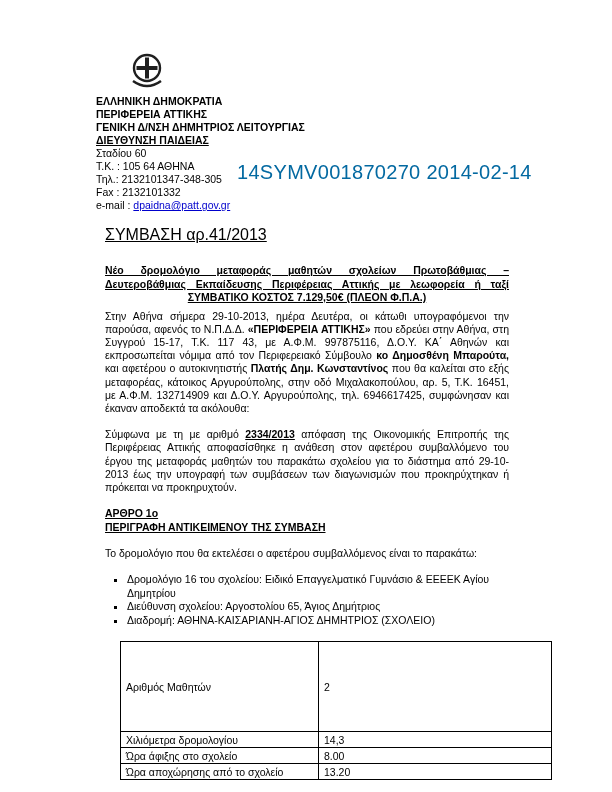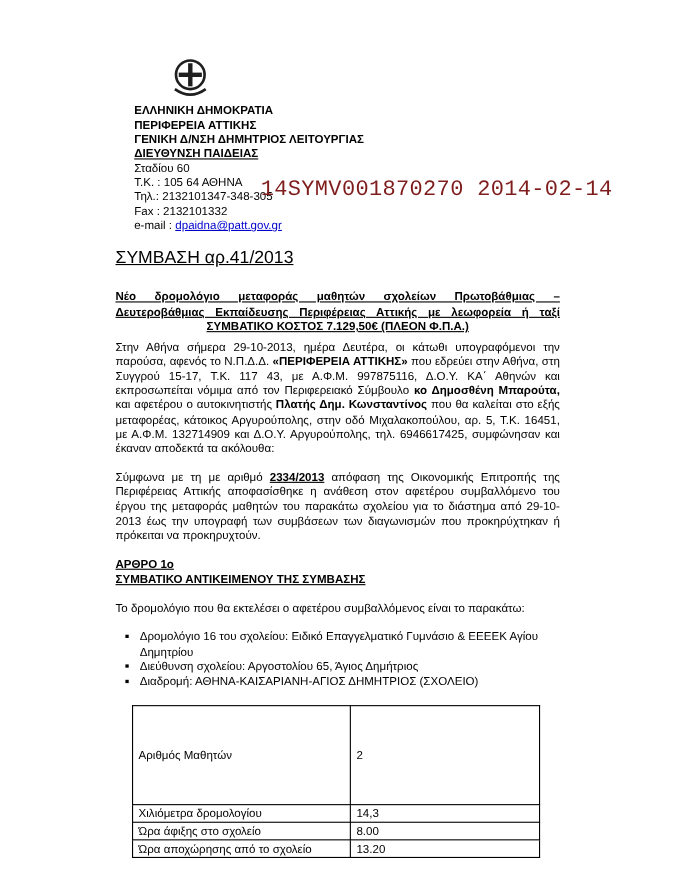--- a/index.html
+++ b/index.html
@@ -7,50 +7,50 @@
   .page {
     position:relative;
     width:612px; height:792px;
     background:#ffffff;
     font-family:"Liberation Sans", sans-serif;
     font-size:10.5px;
     color:#000;
     overflow:hidden;
   }
   
-  .header { position:absolute; left:122px; top:50px; width:250px; }
+  .header { position:absolute; left:96px; top:50px; width:250px; }
   .emblem { width:42px; height:42px; margin-left:30px; margin-bottom:3px; }
   .hline { line-height:13px; white-space:nowrap; }
   .bold { font-weight:bold; }
   .uline { text-decoration:underline; }
   .email { color:#0000cc; text-decoration:underline; cursor:pointer; }
   
   .stamp {
     position:absolute; left:237px; top:161px;
-    font-size:20px; color:#7f1d1d; white-space:nowrap; letter-spacing:0.3px;font-family:Liberation Mono, monospace;
+    font-size:20px; color:#0369a1; white-space:nowrap; letter-spacing:0.3px;
   }
   
   .content { position:absolute; left:105px; top:226px; width:404px; }
   .title {
     text-align:left; font-weight:normal; font-size:16px;
     margin-bottom:20px;
   }
   .title span { text-decoration:underline; }
   .subject { font-weight:bold; text-decoration:underline; line-height:13.5px; margin-bottom:5px; }
   .subject .just { text-align:justify; text-align-last:justify; }
   .subject .cent { text-align:center; }
   .para { text-align:justify; line-height:13.2px; margin-bottom:13px; }
   .art-head { font-weight:bold; line-height:13.5px; }
   .art-head span { text-decoration:underline; }
   .art-block { margin-bottom:13px; }
   .intro { line-height:13px; margin-bottom:13px; }
   ul.bullets { list-style-type:square; padding-left:22px; margin-bottom:14px; }
   ul.bullets li { line-height:13.5px; }
   table.route {
-    border-collapse:collapse; margin-left:15px; width:371px;
+    border-collapse:collapse; margin-left:15px; width:432px;
     font-size:10.5px;
   }
   table.route td { border:1px solid #000; padding:1px 5px; vertical-align:middle; }
   table.route td.c1 { width:198px; }
   table.route tr.tall td { height:90px; }
   table.route tr.short td { height:16px; }
 </style>
 </head>
 <body>
 
@@ -87,21 +87,21 @@
       <div class="just">Δευτεροβάθμιας Εκπαίδευσης Περιφέρειας Αττικής με λεωφορεία ή ταξί</div>
       <div class="cent">ΣΥΜΒΑΤΙΚΟ ΚΟΣΤΟΣ 7.129,50€ (ΠΛΕΟΝ Φ.Π.Α.)</div>
     </div>
 
     <div class="para"><span>Στην Αθήνα σήμερα 29-10-2013, ημέρα Δευτέρα, οι κάτωθι υπογραφόμενοι την παρούσα, αφενός το Ν.Π.Δ.Δ. </span><span style="font-weight: bold;">«ΠΕΡΙΦΕΡΕΙΑ ΑΤΤΙΚΗΣ»</span><span> που εδρεύει στην Αθήνα, στη Συγγρού 15-17, Τ.Κ. 117 43, με Α.Φ.Μ. 997875116, Δ.Ο.Υ. ΚΑ΄ Αθηνών και εκπροσωπείται νόμιμα από τον Περιφερειακό Σύμβουλο </span><span style="font-weight: bold;">κο Δημοσθένη Μπαρούτα,</span><span> και αφετέρου ο αυτοκινητιστής </span><span style="font-weight: bold;">Πλατής Δημ. Κωνσταντίνος</span><span> που θα καλείται στο εξής μεταφορέας, κάτοικος Αργυρούπολης, στην οδό Μιχαλακοπούλου, αρ. 5, Τ.Κ. 16451, με Α.Φ.Μ. 132714909 και Δ.Ο.Υ. Αργυρούπολης, τηλ. 6946617425, συμφώνησαν και έκαναν αποδεκτά τα ακόλουθα:</span></div>
 
     <div class="para"><span>Σύμφωνα με τη με αριθμό </span><span style="font-weight: bold; text-decoration: underline;">2334/2013</span><span> απόφαση της Οικονομικής Επιτροπής της Περιφέρειας Αττικής αποφασίσθηκε η ανάθεση στον αφετέρου συμβαλλόμενο του έργου της μεταφοράς μαθητών του παρακάτω σχολείου για το διάστημα από 29-10-2013 έως την υπογραφή των συμβάσεων των διαγωνισμών που προκηρύχτηκαν ή πρόκειται να προκηρυχτούν.</span></div>
 
     <div class="art-block">
       <div class="art-head"><span>ΑΡΘΡΟ 1ο</span></div>
-      <div class="art-head"><span>ΣΥΜΒΑΤΙΚΟ ΑΝΤΙΚΕΙΜΕΝΟΥ ΤΗΣ ΣΥΜΒΑΣΗΣ</span></div>
+      <div class="art-head"><span>ΠΕΡΙΓΡΑΦΗ ΑΝΤΙΚΕΙΜΕΝΟΥ ΤΗΣ ΣΥΜΒΑΣΗ</span></div>
     </div>
 
     <div class="intro">Το δρομολόγιο που θα εκτελέσει ο αφετέρου συμβαλλόμενος είναι το παρακάτω:</div>
 
     <ul class="bullets">
       <li>Δρομολόγιο 16 του σχολείου: Ειδικό Επαγγελματικό Γυμνάσιο &amp; ΕΕΕΕΚ Αγίου Δημητρίου</li>
       <li>Διεύθυνση σχολείου: Αργοστολίου 65, Άγιος Δημήτριος</li>
       <li>Διαδρομή: ΑΘΗΝΑ-ΚΑΙΣΑΡΙΑΝΗ-ΑΓΙΟΣ ΔΗΜΗΤΡΙΟΣ (ΣΧΟΛΕΙΟ)</li>
     </ul>
 

